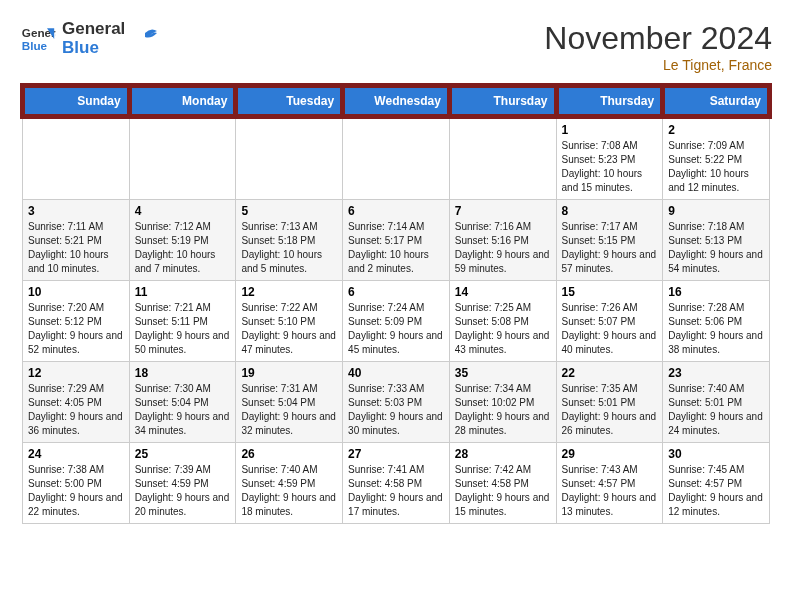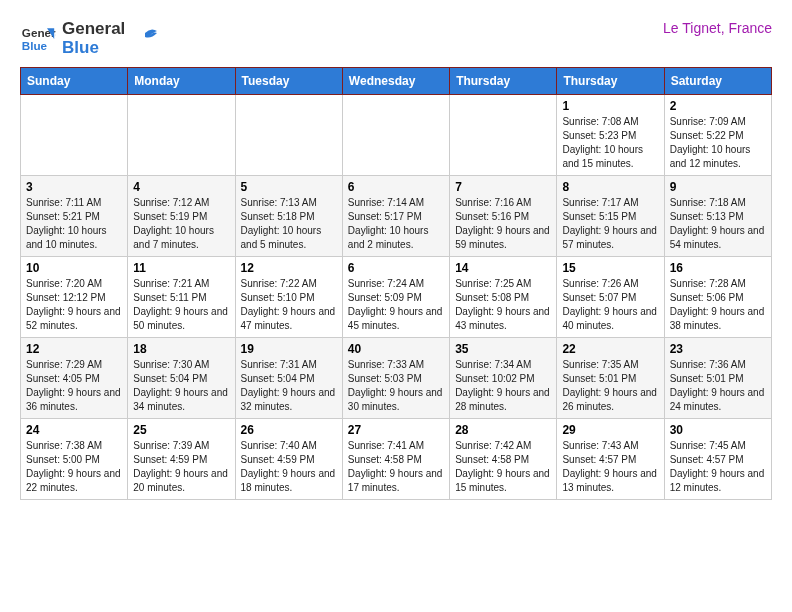--- a/index.html
+++ b/index.html
@@ -28,35 +28,35 @@
     .title-block {
       text-align: right;
     }
     .month-title {
       font-size: 32px;
       font-weight: normal;
       color: #333;
     }
     .location {
       font-size: 14px;
-      color: #a21caf;
+      color: #a16207;
     }
     table {
       width: 100%;
       border-collapse: collapse;
       font-size: 11px;
     }
     thead tr th {
       background: #2e7bd6;
       color: #fff;
       font-weight: bold;
       font-size: 12px;
       padding: 6px 6px;
-      text-align: left;
-      border: 1px solid #7f1d1d;
+      text-align: right;
+      border: 5px solid #7f1d1d;
     }
     tbody tr td {
       border: 1px solid #ccc;
       vertical-align: top;
       padding: 4px 5px;
       width: 14.28%;
       min-height: 80px;
       height: 80px;
     }
     tbody tr:nth-child(even) td {
@@ -92,20 +92,21 @@
     </svg>
     <div style="display:flex;flex-direction:column;line-height:1.1;">
       <span style="font-size:17px;font-weight:bold;color:#333;">General</span>
       <span style="font-size:17px;font-weight:bold;color:#2e7bd6;">Blue</span>
     </div>
     <svg width="28" height="28" viewBox="0 0 28 28">
       <path d="M14 8 Q20 2 26 6 Q20 8 18 12 Q22 6 26 8 Q20 14 14 12Z" fill="#2e7bd6"></path>
     </svg>
   </div>
   <div class="title-block">
+    <div class="month-title">November 2024</div>
     <div class="location">Le Tignet, France</div>
   </div>
 </div>
 
 <table>
   <thead>
     <tr>
     <th>Sunday</th>
         <th>Monday</th>
         <th>Tuesday</th>
@@ -176,21 +177,21 @@
           <span class="day-num">9</span>
           <div class="day-info">Sunrise: 7:18 AM
 Sunset: 5:13 PM
 Daylight: 9 hours and 54 minutes.</div>
         </td>
       </tr>
       <tr>
         <td>
           <span class="day-num">10</span>
           <div class="day-info">Sunrise: 7:20 AM
-Sunset: 12:12 PM
+Sunset: 5:12 PM
 Daylight: 9 hours and 52 minutes.</div>
         </td>
         <td>
           <span class="day-num">11</span>
           <div class="day-info">Sunrise: 7:21 AM
 Sunset: 5:11 PM
 Daylight: 9 hours and 50 minutes.</div>
         </td>
         <td>
           <span class="day-num">12</span>
@@ -255,21 +256,21 @@
 Daylight: 9 hours and 28 minutes.</div>
         </td>
         <td>
           <span class="day-num">22</span>
           <div class="day-info">Sunrise: 7:35 AM
 Sunset: 5:01 PM
 Daylight: 9 hours and 26 minutes.</div>
         </td>
         <td>
           <span class="day-num">23</span>
-          <div class="day-info">Sunrise: 7:36 AM
+          <div class="day-info">Sunrise: 7:40 AM
 Sunset: 5:01 PM
 Daylight: 9 hours and 24 minutes.</div>
         </td>
       </tr>
       <tr>
         <td>
           <span class="day-num">24</span>
           <div class="day-info">Sunrise: 7:38 AM
 Sunset: 5:00 PM
 Daylight: 9 hours and 22 minutes.</div>

